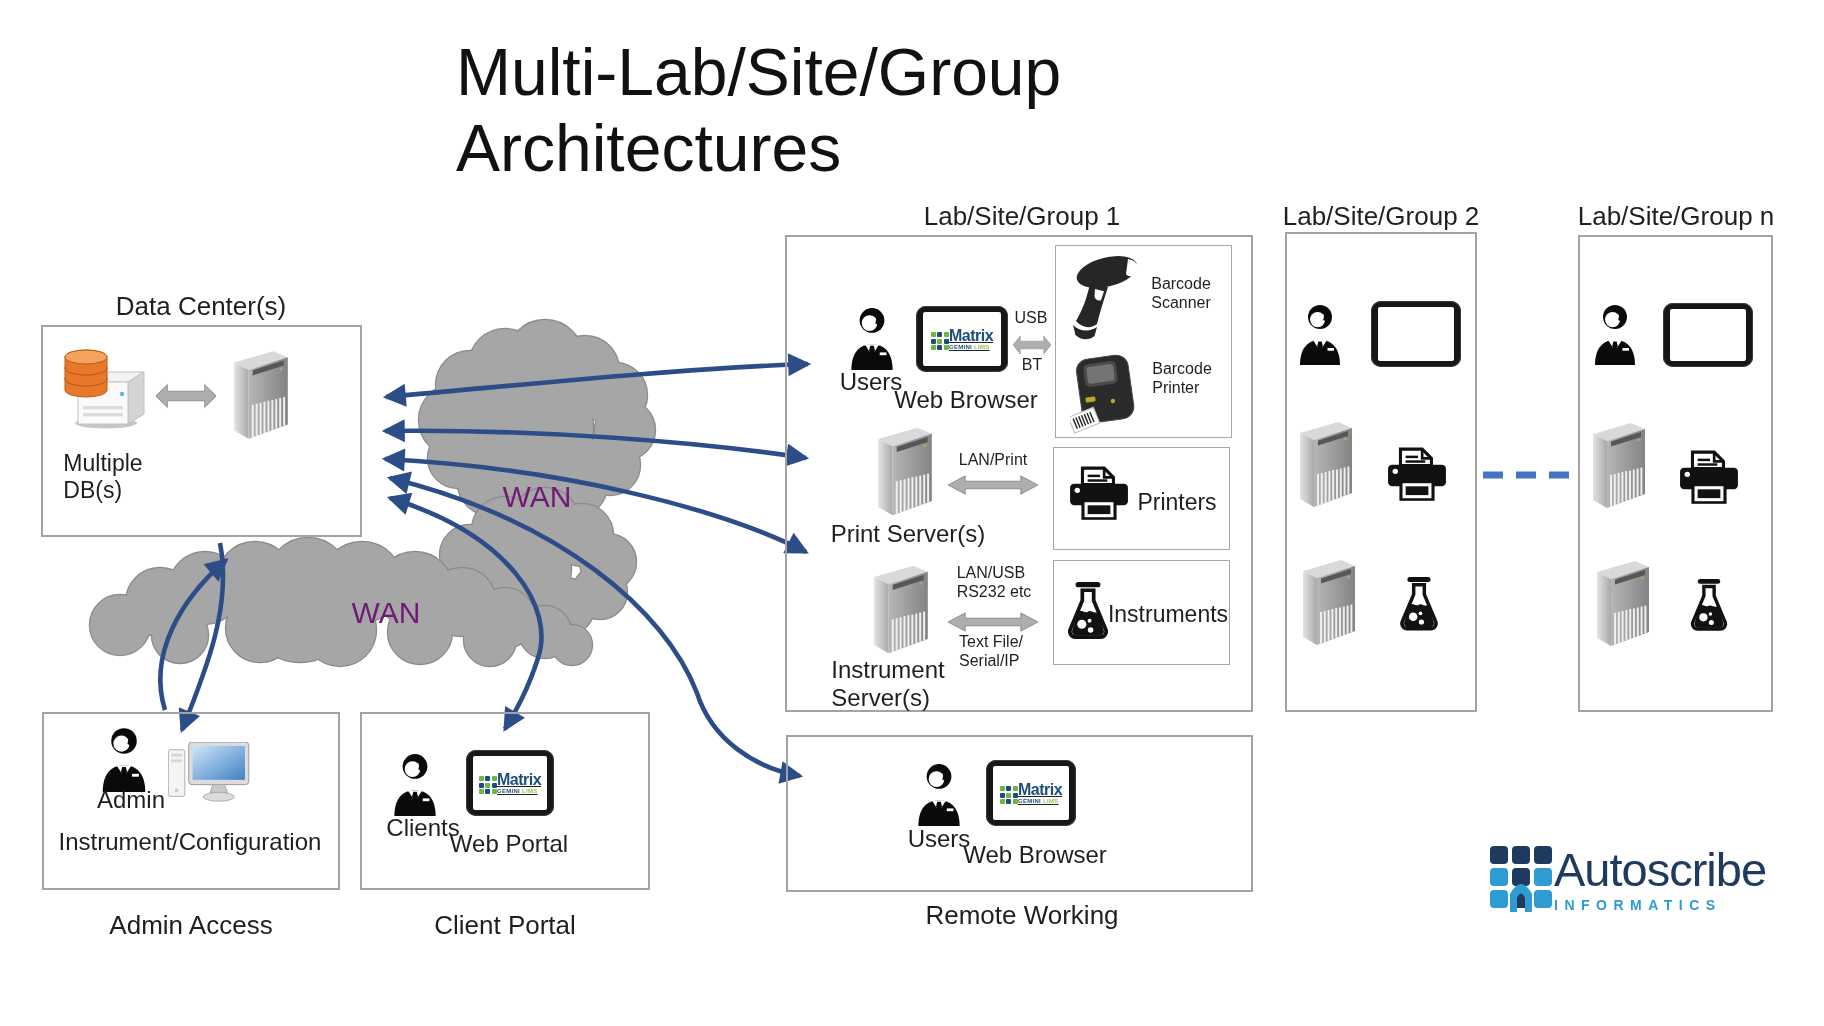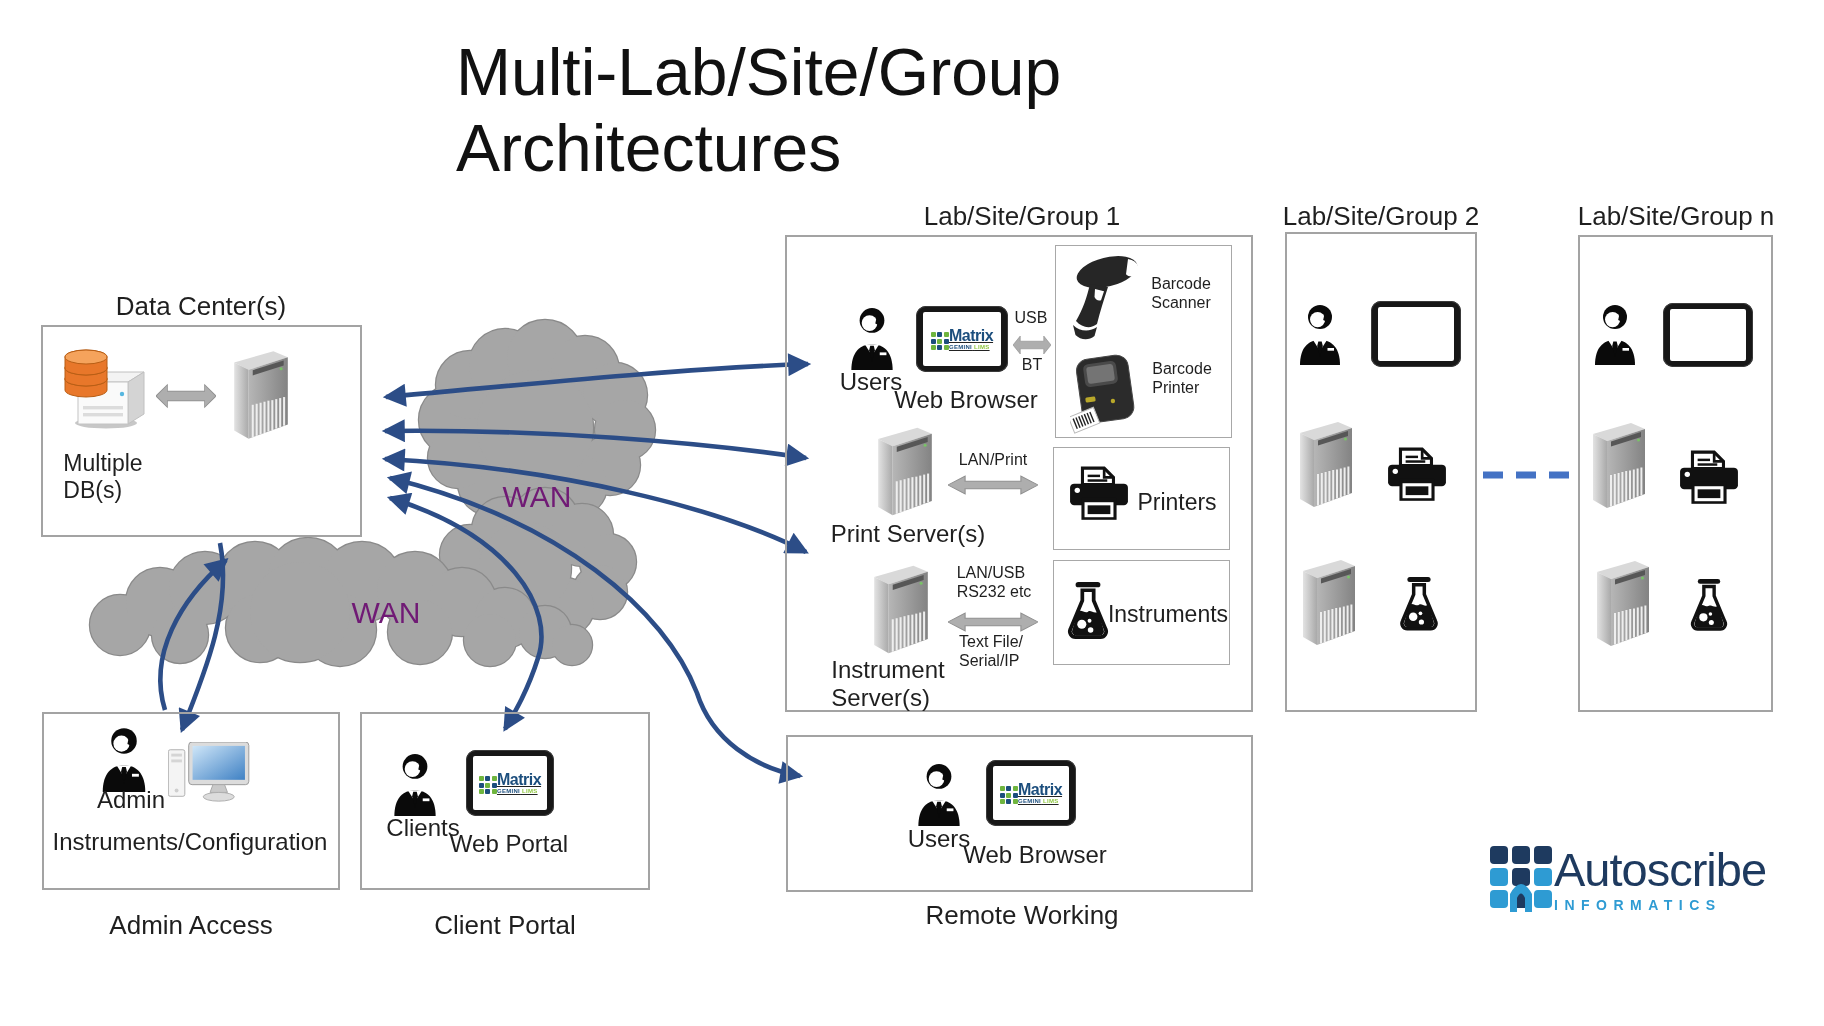--- a/index.html
+++ b/index.html
@@ -397,21 +397,21 @@
     </svg>
 
   <div class="box" style="left:42px;top:712px;width:298px;height:178px"></div>
   <svg class="icon" style="left:98px;top:726px" width="52" height="68">
       <use href="#i-person"></use>
     </svg>
   <svg class="icon" style="left:168px;top:742px" width="86" height="64">
       <use href="#i-desktop"></use>
     </svg>
   <div class="lbl s24 c" style="left:131px;top:786px">Admin</div>
-  <div class="lbl s24 c" style="left:190px;top:828px">Instruments/Configuration</div>
+  <div class="lbl s24 c" style="left:190px;top:828px">Instrument/Configuration</div>
   <div class="lbl s26 c" style="left:191px;top:910px">Admin Access</div>
 
   <div class="box" style="left:360px;top:712px;width:290px;height:178px"></div>
   <svg class="icon" style="left:390px;top:752px" width="50" height="66">
       <use href="#i-person"></use>
     </svg>
   <div class="tablet" style="left:466px;top:750px;width:88px;height:66px">
     <div class="scr">
         <div class="mlogo">
       <span class="mgrid">

